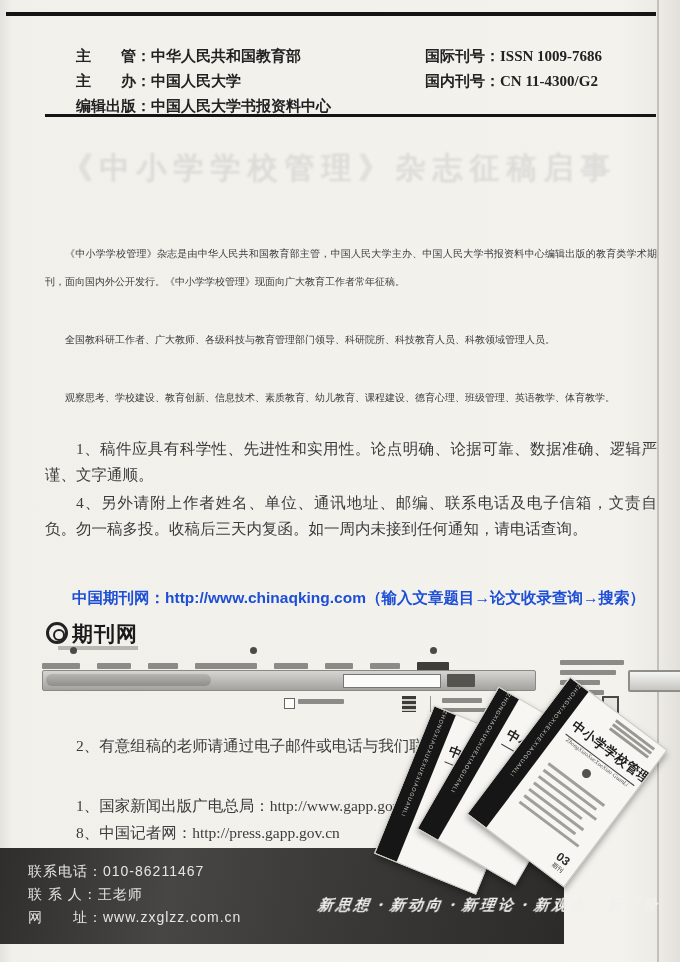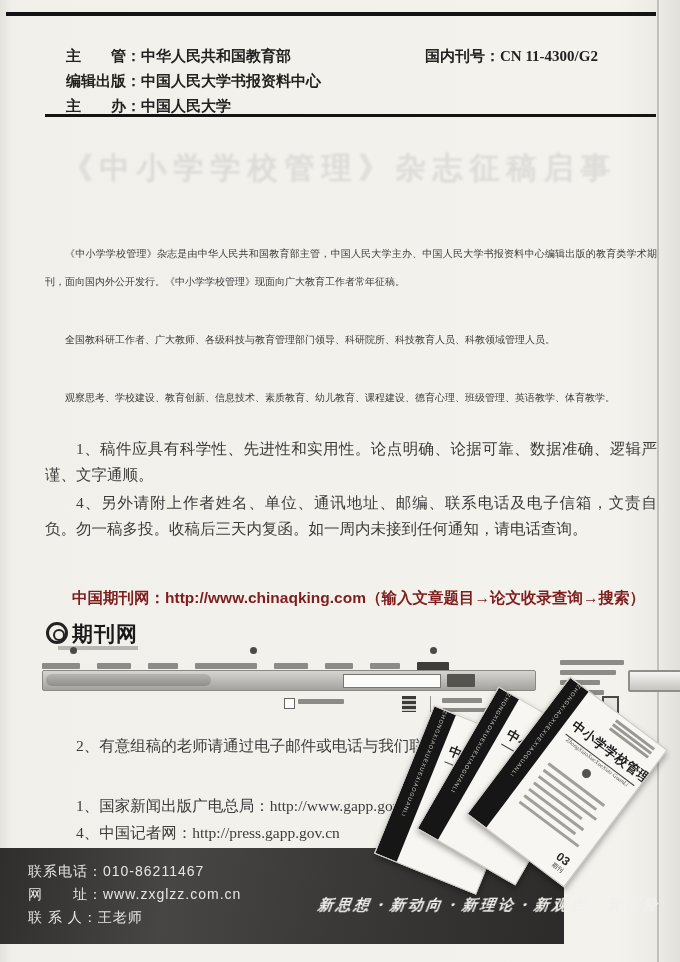--- a/index.html
+++ b/index.html
@@ -11,39 +11,39 @@
   }
   .abs{position:absolute;}
   
   .paper{left:0;top:0;width:680px;height:962px;
     background:linear-gradient(90deg,#e4e2dc 0,#f2f0eb 12px,#f4f2ed 620px,#eceae4 660px,#e2e0da 680px);}
   .right-edge{left:657px;top:0;width:2px;height:962px;background:#c3c0b9;}
   .top-rule{left:6px;top:12px;width:650px;height:4px;background:#141414;}
   .mid-rule{left:45px;top:114px;width:611px;height:3px;background:#141414;}
 
   
-  .masthead{left:66px;top:44px;width:560px;font-size:15px;font-weight:bold;color:#222;}
+  .masthead{left:76px;top:44px;width:560px;font-size:15px;font-weight:bold;color:#222;}
   .m-row{height:25px;line-height:25px;white-space:nowrap;}
   .m-codes{left:425px;top:44px;width:230px;font-size:15px;font-weight:bold;color:#222;}
 
   
   .ghost{left:40px;top:148px;width:600px;text-align:center;
     font-size:30px;font-weight:bold;letter-spacing:7px;
     color:rgba(110,110,110,0.17);filter:blur(1.2px);white-space:nowrap;}
 
   
   .para{left:45px;width:612px;font-size:10px;line-height:28px;
     text-indent:2em;color:#3c3c3c;text-align:justify;}
   .p1{top:230px;}
   .p2{top:316px;}
   .p3{top:374px;}
   .guides{left:45px;top:436px;width:612px;font-size:15.5px;line-height:26px;color:#3c3c3c;text-align:justify;}
   .guides p{margin:0 0 2px 0;text-indent:2em;}
   .qikan{left:72px;top:588px;width:570px;font-family:"Liberation Sans","DejaVu Sans",sans-serif;
-    font-weight:bold;font-size:15.5px;color:#7f1d1d;white-space:nowrap;}
+    font-weight:bold;font-size:15.5px;color:#1d4ed8;white-space:nowrap;}
 
   
   .siteshot{left:38px;top:612px;width:618px;height:104px;filter:blur(0.3px);}
   .site-logo{left:8px;top:8px;font-family:"Liberation Sans",sans-serif;
     font-weight:bold;font-size:21px;color:#1a1a1a;letter-spacing:1px;}
   .logo-icon{display:inline-block;width:22px;height:22px;border:3px solid #222;border-radius:50%;
     box-sizing:border-box;vertical-align:-3px;margin-right:4px;position:relative;}
   .logo-icon::after{content:"";position:absolute;left:4px;top:4px;width:8px;height:8px;
     border:2px solid #222;border-radius:50%;}
   .logo-sub{left:20px;top:34px;width:80px;height:4px;background:#b9b7b2;}
@@ -117,24 +117,25 @@
 </head>
 <body>
 
 <div class="abs paper"></div>
 <div class="abs right-edge"></div>
 <div class="abs top-rule"></div>
 <div class="abs mid-rule"></div>
 
 <div class="abs masthead">
   <div class="m-row"><span>主　　管：</span><span>中华人民共和国教育部</span></div>
+  <div class="m-row"><span>主　　办：</span><span>中国人民大学</span></div>
   <div class="m-row"><span>编辑出版：</span><span>中国人民大学书报资料中心</span></div>
-  <div class="m-row"><span>主　　办：</span><span>中国人民大学</span></div>
 </div>
 <div class="abs m-codes">
+  <div class="m-row"><span>国际刊号：</span><span>ISSN 1009-7686</span></div>
   <div class="m-row"><span>国内刊号：</span><span>CN 11-4300/G2</span></div>
 </div>
 
 <div class="abs ghost">《中小学学校管理》杂志征稿启事</div>
 
 <p class="abs para p1">《中小学学校管理》杂志是由中华人民共和国教育部主管，中国人民大学主办、中国人民大学书报资料中心编辑出版的教育类学术期刊，面向国内外公开发行。《中小学学校管理》现面向广大教育工作者常年征稿。</p>
 <p class="abs para p2">全国教科研工作者、广大教师、各级科技与教育管理部门领导、科研院所、科技教育人员、科教领域管理人员。</p>
 <p class="abs para p3">观察思考、学校建设、教育创新、信息技术、素质教育、幼儿教育、课程建设、德育心理、班级管理、英语教学、体育教学。</p>
 
 <div class="abs guides">
@@ -184,28 +185,28 @@
     <span class="box-icon"></span>
     <span class="box-icon-sub"></span>
   </div>
 </div>
 
 <div class="abs contact">
   <p>2、有意组稿的老师请通过电子邮件或电话与我们联系。</p>
 </div>
 <div class="abs official">
   <p>1、国家新闻出版广电总局：http://www.gapp.gov.cn</p>
-  <p>4、中国记者网：http://press.gapp.gov.cn</p>
+  <p>8、中国记者网：http://press.gapp.gov.cn</p>
 </div>
 
 <div class="abs footer">
   <div class="f-lines">
     <div><span>联系电话：</span><span>010-86211467</span></div>
+    <div><span>联 系 人：</span><span>王老师</span></div>
     <div><span>网　　址：</span><span>www.zxglzz.com.cn</span></div>
-    <div><span>联 系 人：</span><span>王老师</span></div>
   </div>
   <div class="f-slogan">新思想・新动向・新理论・新观点・新经验</div>
 </div>
 
 <div class="abs covers">
   <div class="cover coverA">
     <div class="spine">ZHONGXIAOXUEXUEXIAOGUANLI ZHONGXIAOXUEXUEXIAOGUANLI</div>
     <div class="title">中小学学校管理</div>
   </div>
   <div class="cover coverB">

